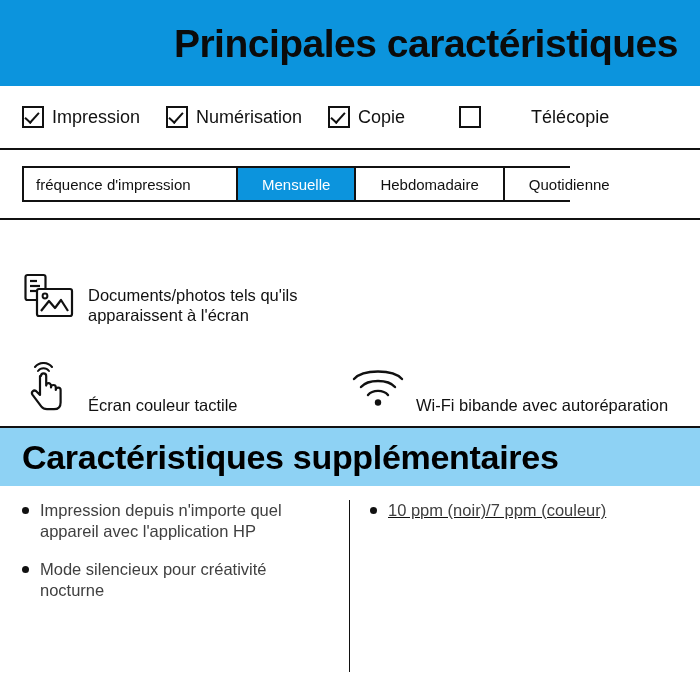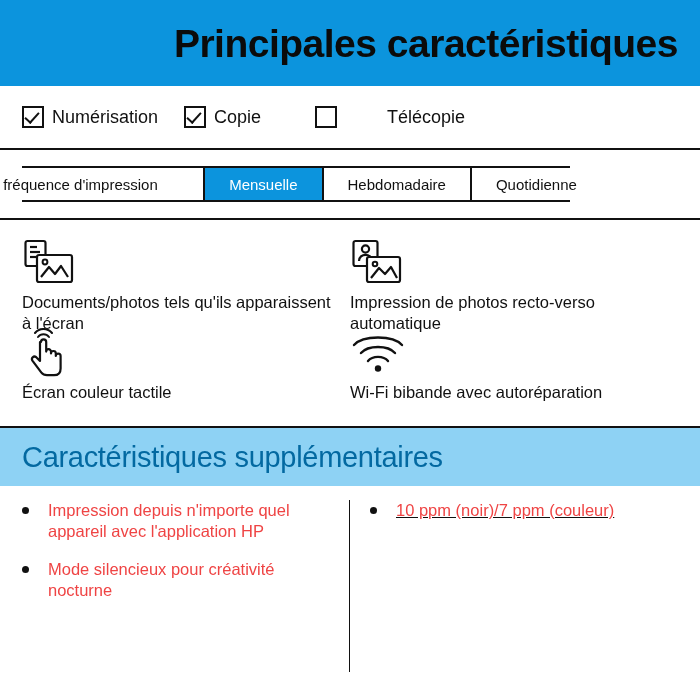--- a/index.html
+++ b/index.html
@@ -91,21 +91,20 @@
     box-sizing: border-box;
     border-bottom: 2px solid #111111;
   }
   .seg-control {
     display: flex;
     border: 2px solid #111111;
     height: 36px;
     box-sizing: border-box;
     width: 100%;
     max-width: 548px;
-    justify-content: center;
   }
   .seg {
     display: flex;
     align-items: center;
     justify-content: center;
     font-size: 15px;
     box-sizing: border-box;
     white-space: nowrap;
   }
   .seg.label-cell {
@@ -133,25 +132,24 @@
     box-sizing: border-box;
     border-bottom: 2px solid #111111;
     height: 208px;
   }
   .feature-row {
     display: flex;
     height: 50%;
   }
   .feature {
     display: flex;
-    align-items: flex-start;
+    align-items: flex-end;
     width: 50%;
     box-sizing: border-box;
     padding-right: 6px;
-    flex-direction: column;
   }
   .feature .ficon {
     flex: 0 0 auto;
     width: 56px;
     height: 56px;
     display: flex;
     align-items: center;
     justify-content: center;
     margin-right: 10px;
   }
@@ -164,23 +162,23 @@
   
   .extra-banner {
     background: #8ed2f4;
     height: 58px;
     display: flex;
     align-items: center;
     padding: 0 22px;
     box-sizing: border-box;
   }
   .extra-banner .extra-title {
-    font-size: 29px;
-    font-weight: normal;
-    color: #0369a1;
+    font-size: 34px;
+    font-weight: bold;
+    color: #000000;
     letter-spacing: -0.3px;
   }
 
   
   .bullets {
     display: flex;
     padding: 14px 0 0 0;
     box-sizing: border-box;
     height: 186px;
   }
@@ -206,35 +204,38 @@
     width: 7px;
     height: 7px;
     border-radius: 50%;
     background: #111111;
     margin-top: 7px;
     margin-right: 11px;
   }
   .bullet .btext {
     font-size: 16.5px;
     line-height: 1.3;
-    color: #ef4444;
-    margin-left: 8px;
+    color: #404040;
   }
   svg { display: block; }
 </style>
 </head>
 <body>
 
 <div class="page">
 
   <div class="title-banner">
     <div class="title-text">Principales caractéristiques</div>
   </div>
 
   <div class="checkbox-row">
+    <div class="check-item">
+      <span class="checkbox checked"></span>
+      <span class="check-label">Impression</span>
+    </div>
     <div class="check-item">
       <span class="checkbox checked"></span>
       <span class="check-label">Numérisation</span>
     </div>
     <div class="check-item">
       <span class="checkbox checked"></span>
       <span class="check-label">Copie</span>
     </div>
     <div class="check-item telecopie">
       <span class="checkbox"></span>
@@ -263,33 +264,20 @@
             <line x1="6" y1="13" x2="16" y2="13" stroke="#111" stroke-width="2.2"></line>
             <line x1="6" y1="18" x2="13" y2="18" stroke="#111" stroke-width="2.2"></line>
             <rect x="13" y="16" width="35" height="27" rx="2" fill="#fff" stroke="#111" stroke-width="2.2"></rect>
             <polyline points="17,38 25,28 31,35 37,27 44,38" fill="none" stroke="#111" stroke-width="2.2" stroke-linejoin="round"></polyline>
             <circle cx="21" cy="23" r="2.4" fill="none" stroke="#111" stroke-width="2"></circle>
           </svg>
         </div>
         <div class="ftext">Documents/photos tels qu'ils apparaissent à l'écran</div>
       </div>
 
-      <div class="feature">
-        <div class="ficon">
-          <svg width="52" height="50" viewBox="0 0 52 50">
-            <rect x="1.5" y="2" width="24" height="25" rx="2" fill="none" stroke="#111" stroke-width="2.2"></rect>
-            <circle cx="13.5" cy="10" r="3.6" fill="none" stroke="#111" stroke-width="2.2"></circle>
-            <path d="M7 22 c0 -4 3.3 -6.2 6.5 -6.2 c3.2 0 6.5 2.2 6.5 6.2" fill="none" stroke="#111" stroke-width="2.2"></path>
-            <rect x="15" y="18" width="33" height="25" rx="2" fill="#fff" stroke="#111" stroke-width="2.2"></rect>
-            <polyline points="19,39 27,29 33,35 39,28 45,39" fill="none" stroke="#111" stroke-width="2.2" stroke-linejoin="round"></polyline>
-            <circle cx="23" cy="25" r="2.3" fill="none" stroke="#111" stroke-width="2"></circle>
-          </svg>
-        </div>
-        <div class="ftext">Impression de photos recto-verso automatique</div>
-      </div>
 
     </div>
 
     <div class="feature-row">
 
       <div class="feature">
         <div class="ficon">
           <svg width="52" height="52" viewBox="0 0 52 52">
             <path d="M14 9 a7 7 0 0 1 11 0" fill="none" stroke="#111" stroke-width="2" stroke-linecap="round"></path>
             <path d="M11 5 a11 11 0 0 1 17 0" fill="none" stroke="#111" stroke-width="2" stroke-linecap="round"></path>

